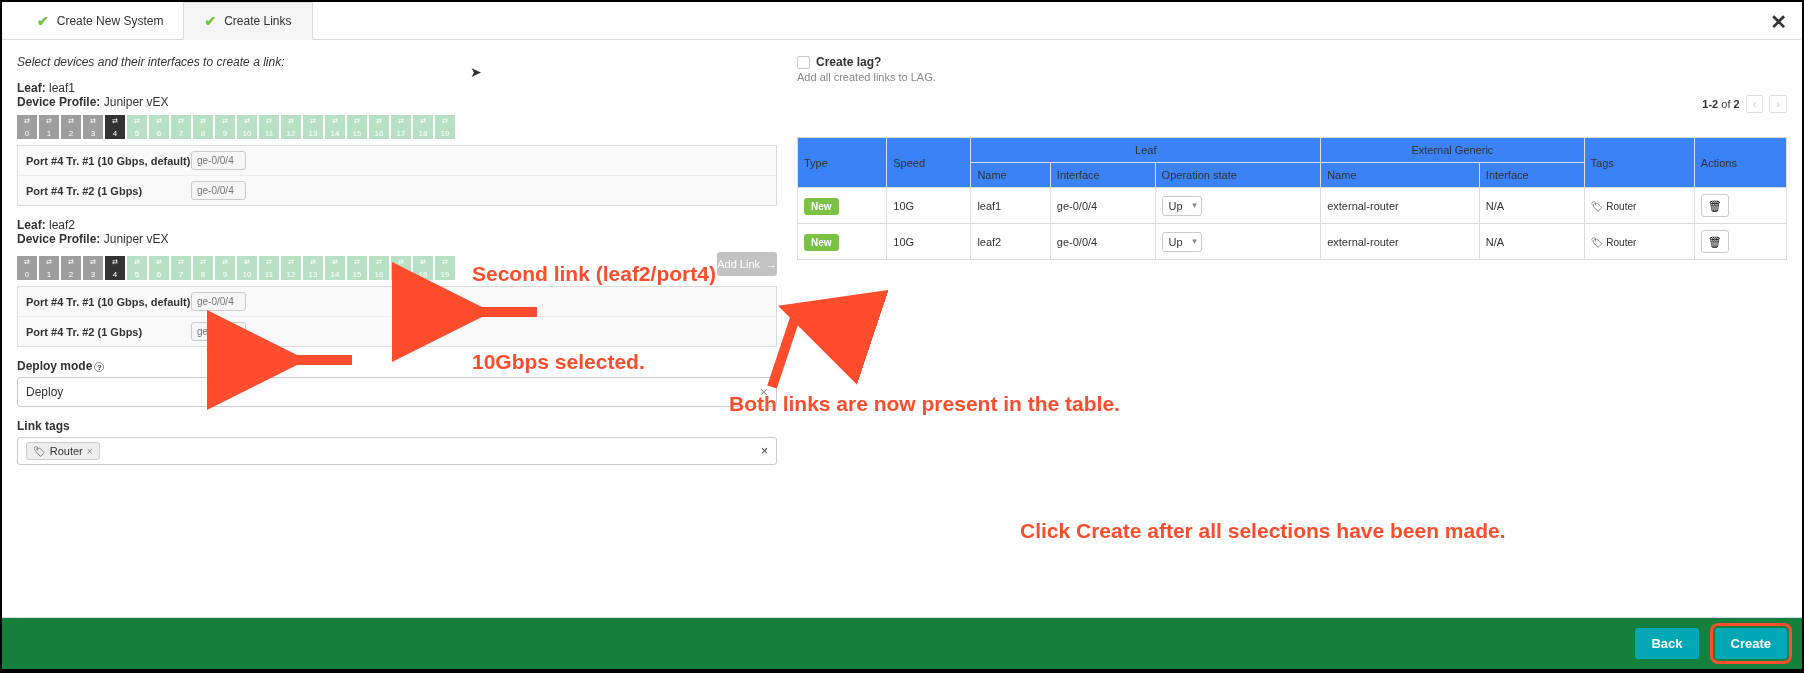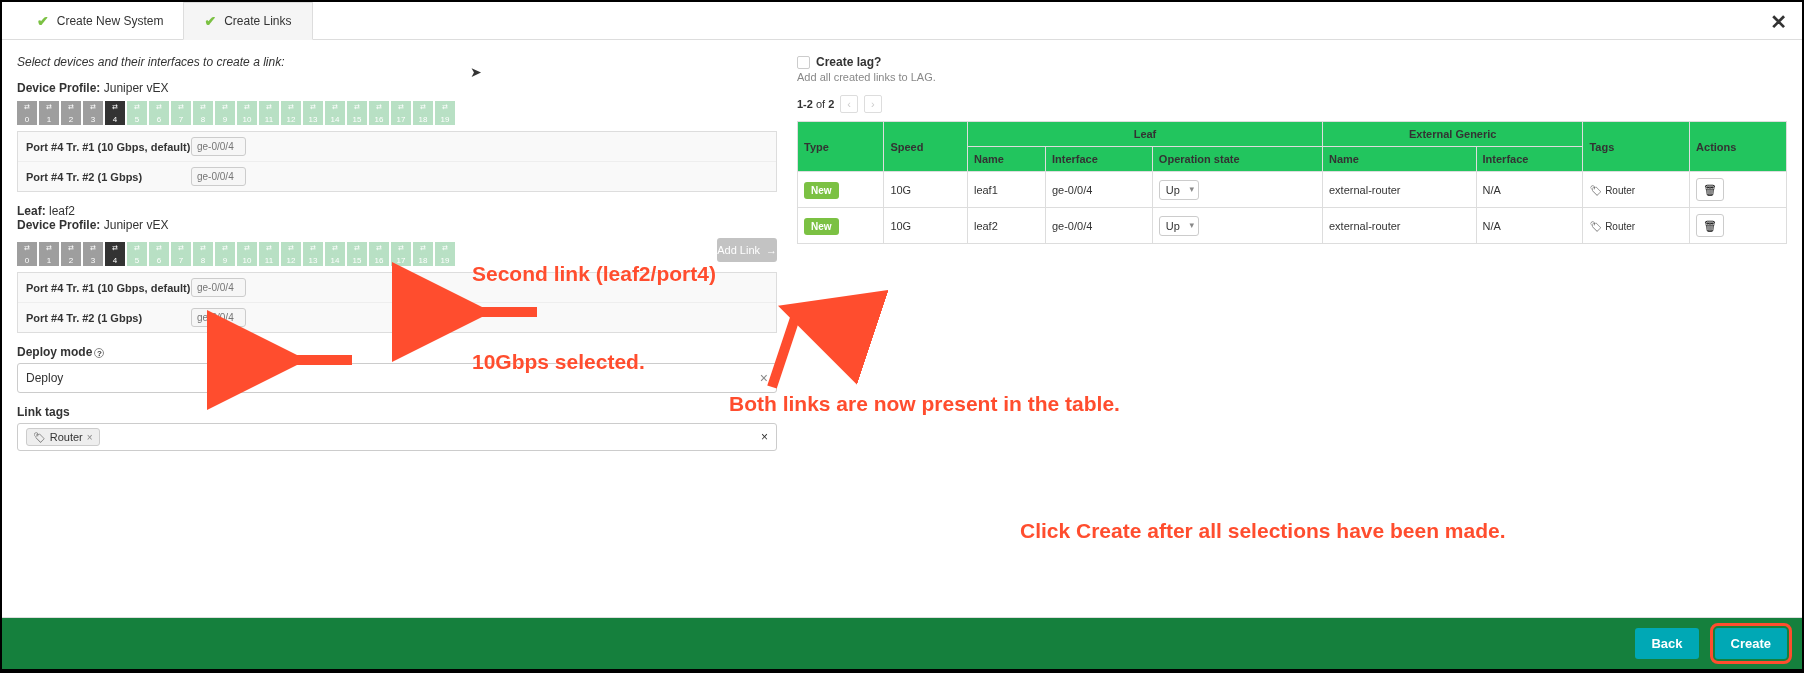--- a/index.html
+++ b/index.html
@@ -31,25 +31,25 @@
 .select-box .x { color: #888; cursor: pointer; font-size: 14px; }
 .tag-box { display: flex; align-items: center; justify-content: space-between; border: 1px solid #ccc; padding: 4px 8px; border-radius: 3px; background: #fff; }
 .tag { background: #eee; border: 1px solid #ccc; padding: 2px 6px; border-radius: 3px; font-size: 11px; display: inline-flex; align-items: center; gap: 4px; }
 .tag .x { color: #888; cursor: pointer; font-size: 10px; }
 .add-link-row { display: flex; justify-content: flex-end; align-items: center; margin-top: 6px; }
 .add-link-btn { background: #aaa; color: #fff; border: none; padding: 6px 0; border-radius: 3px; font-size: 11px; display: flex; align-items: center; gap: 6px; opacity: 0.7; }
 .links-header { font-weight: bold; margin-bottom: 8px; }
 .checkbox-row { display: flex; align-items: center; gap: 6px; margin-bottom: 2px; }
 .checkbox { width: 13px; height: 13px; border: 1px solid #ccc; border-radius: 2px; }
 .hint { color: #888; font-size: 11px; margin-bottom: 12px; }
-.pagination { display: flex; align-items: center; gap: 6px; margin-bottom: 8px; font-size: 11px; }
+.pagination { display: flex; justify-content: flex-end; align-items: center; gap: 6px; margin-bottom: 24px; font-size: 11px; }
 .page-btn { border: 1px solid #ddd; color: #ccc; padding: 2px 6px; border-radius: 2px; }
 table { width: 100%; border-collapse: collapse; font-size: 11px; }
 th, td { border: 1px solid #ddd; padding: 6px; text-align: left; }
-th { background: #22c55e; font-weight: 700; }
+th { background: #3b82f6; font-weight: 400; }
 th.center { text-align: center; }
 .badge-new { background: #7bc143; color: #fff; padding: 3px 7px; border-radius: 3px; font-size: 10px; font-weight: bold; }
 .op-select { border: 1px solid #ccc; padding: 3px 18px 3px 6px; border-radius: 3px; position: relative; display: inline-block; font-size: 11px; }
 .op-select::after { content: "▾"; position: absolute; right: 4px; font-size: 9px; color: #888; }
 .tag-sm { display: inline-flex; align-items: center; gap: 3px; font-size: 10px; }
 .tag-ico { font-size: 10px; color: #555; }
 .del-btn { border: 1px solid #ccc; background: #fff; padding: 3px 6px; border-radius: 3px; }
 .trash { font-size: 11px; }
 .footer { position: absolute; bottom: 0; left: 0; right: 0; background: #15803d; border-top: 1px solid #ddd; padding: 10px 15px; display: flex; justify-content: flex-end; gap: 16px; border-bottom: 2px solid #000; }
 .btn { padding: 8px 16px; border: none; border-radius: 3px; font-size: 13px; font-weight: bold; color: #fff; cursor: pointer; }
@@ -75,20 +75,21 @@
     <span class="check">✔</span>
     <span>Create Links</span>
   </div>
 </div>
 
 <div class="content">
   <div class="left">
     <div class="instruction">Select devices and their interfaces to create a link:</div>
 
     <div class="device-block">
+      <div><span class="device-label">Leaf:</span> <span>leaf1</span></div>
       <div><span class="device-label">Device Profile:</span> <span>Juniper vEX</span></div>
       <div class="ports">
         <div class="port gray">
             <span>0</span>
           </div>
         <div class="port gray">
             <span>1</span>
           </div>
         <div class="port gray">
             <span>2</span>

